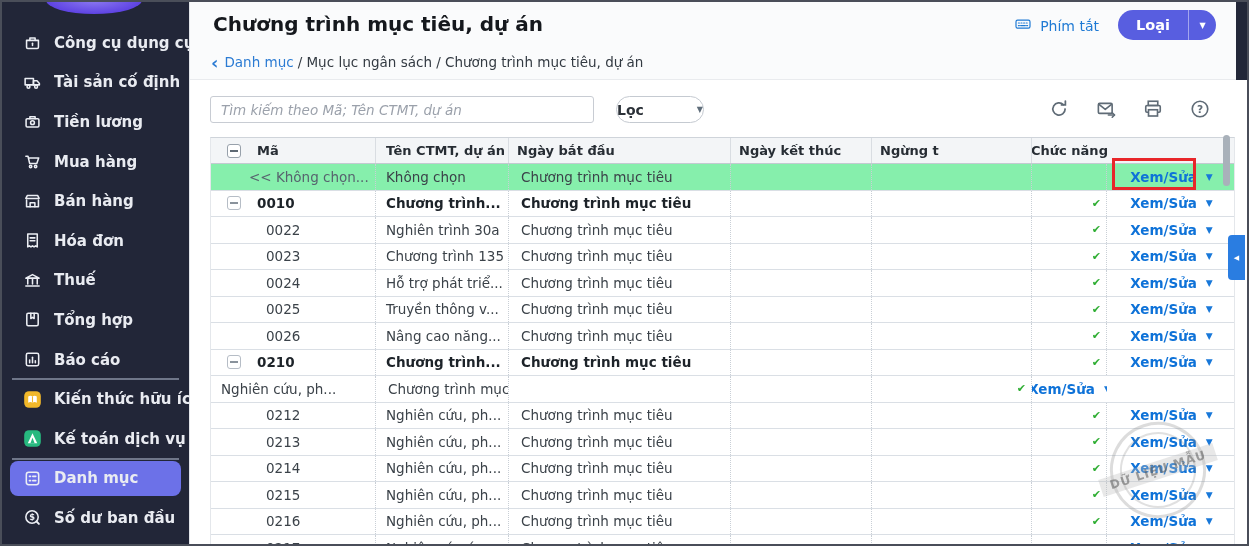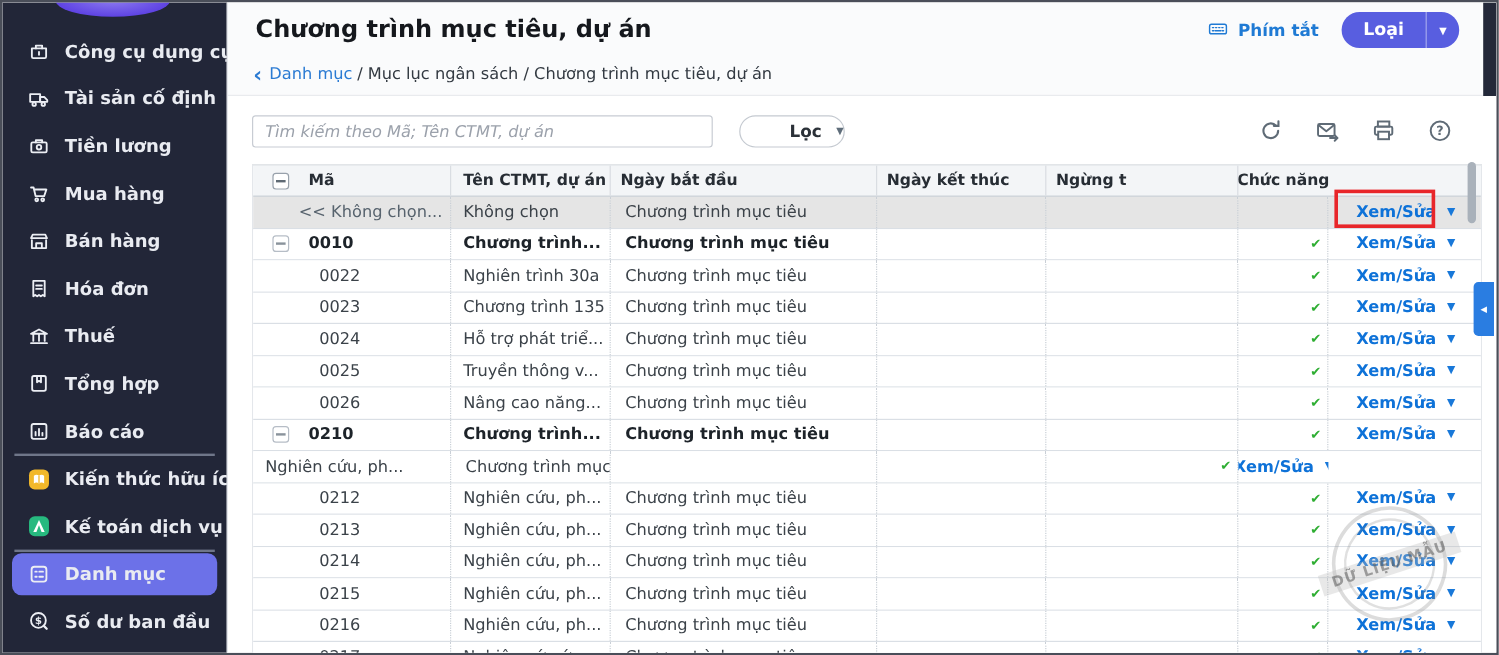--- a/index.html
+++ b/index.html
@@ -21,34 +21,34 @@
   
   .main { position:absolute; left:187px; top:0; right:0; bottom:0; background:#fff; border-left:1px solid #e3e5ea; }
   .header-band { position:absolute; left:0; right:0; top:0; height:78px; background:#fafbfc; border-bottom:1px solid #e9ebee; }
   .page-title { position:absolute; left:23px; top:10px; font-size:20px; font-weight:bold; color:#15181d; }
   .breadcrumb { position:absolute; left:21px; top:52px; font-size:13.5px; color:#333a42; display:flex; align-items:center; gap:4px; }
   .bc-chevron { color:#2b7bd3; font-size:18px; line-height:13px; font-weight:bold; margin-right:2px; }
   .bc-back { color:#2b7bd3; cursor:pointer; }
   .dark-corner { position:absolute; right:0; top:0; width:11px; height:78px; background:#232839; }
 
   .shortcut { position:absolute; right:148px; top:14px; display:flex; align-items:center; gap:7px;
-      color:#1f7ad4; font-size:14px; font-weight:700; cursor:pointer; }
+      color:#1f7ad4; font-size:14px; font-weight:400; cursor:pointer; }
   .add-btn { position:absolute; right:31px; top:8px; height:30px; display:flex; align-items:stretch;
       background:#585ee0; border-radius:15px; overflow:hidden; cursor:pointer; }
   .add-btn-main { padding:0 18px; display:flex; align-items:center; color:#fff; font-size:14.5px; font-weight:bold; }
   .add-btn-caret { width:28px; display:flex; align-items:center; justify-content:center;
       border-left:1px solid rgba(255,255,255,.45); color:#fff; font-size:8px; }
 
   
   .search-input { position:absolute; left:20px; top:94px; width:384px; height:27px; border:1px solid #c8ccd3;
       border-radius:3px; padding:0 10px; font-size:13.5px; font-style:italic; color:#555; outline:none;
       font-family:inherit; }
   .search-input::placeholder { color:#9ba1ab; font-style:italic; }
   .filter-btn { position:absolute; left:426px; top:94px; width:88px; height:27px; border:1px solid #c5cad1;
-      border-radius:14px; background:#fff; display:flex; align-items:center; justify-content:flex-end; gap:12px;
+      border-radius:14px; background:#fff; display:flex; align-items:center; justify-content:space-between; gap:12px;
       font-size:14px; font-weight:600; color:#2b3138; cursor:pointer; }
   .filter-caret { font-size:8px; color:#5f6d7a; }
   .tool-icons { position:absolute; right:36px; top:96px; display:flex; gap:25px; align-items:center; }
   .tool-icons .ticon { width:22px; height:22px; display:flex; align-items:center; justify-content:center; cursor:pointer; }
 
   
   .table { position:absolute; left:20px; top:135px; width:1025px; border-top:1px solid #cfd4da;
       border-left:1px solid #e4e7eb; border-right:1px solid #e4e7eb; font-size:13.5px; color:#3b4249; }
   .trow { display:grid; grid-template-columns:165px 133px 222px 141px 160px 75px 129px; align-items:center;
       height:26.5px; border-bottom:1px solid #dadfe5; background:#fff; }
@@ -56,21 +56,21 @@
       border-bottom:1px solid #c3cad1; }
   .thead .cell { border-right:1px solid #d9dde2; }
   .cell { height:100%; display:flex; align-items:center; overflow:hidden; white-space:nowrap;
       border-right:1px dotted #c9cfd6; padding:0 8px; }
   .cell:last-child { border-right:none; }
   .cell.c-ma { padding-left:16px; gap:16px; }
   .cell.c-name { padding-left:10px; }
   .cell.c-type { padding-left:12px; }
   .cell.c-stop { justify-content:flex-end; padding-right:5px; }
   .cell.c-action { justify-content:center; gap:9px; }
-  .trow.selected { background:#e5e5e5; }
+  .trow.selected { background:#86efac; }
   .trow.boldrow { font-weight:bold; color:#1d2329; }
   .trow .indent { padding-left:55px; }
   .trow .firstpad { padding-left:38px; color:#57636e; }
   .chk { width:14px; height:14px; border:1px solid #98a1ab; border-radius:3px; background:#fff;
       display:inline-flex; align-items:center; justify-content:center; flex:0 0 14px; cursor:pointer; }
   .chk i { display:block; width:8px; height:2px; background:#5f6a74; }
   .toggle { width:14px; height:14px; border:1px solid #b6bdc6; border-radius:3px; background:#fff;
       display:inline-flex; align-items:center; justify-content:center; flex:0 0 14px; cursor:pointer; }
   .toggle i { display:block; width:8px; height:2px; background:#8a939c; }
   .stop-check { color:#2fae33; font-size:11px; font-weight:bold; }

